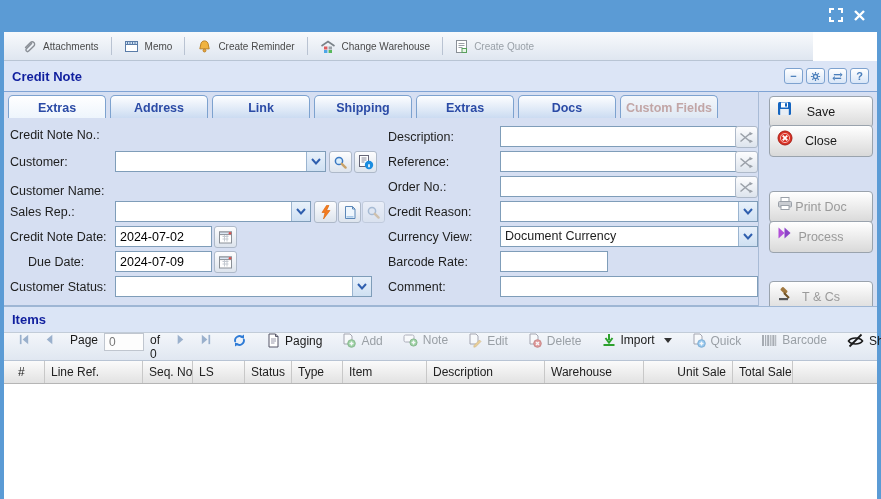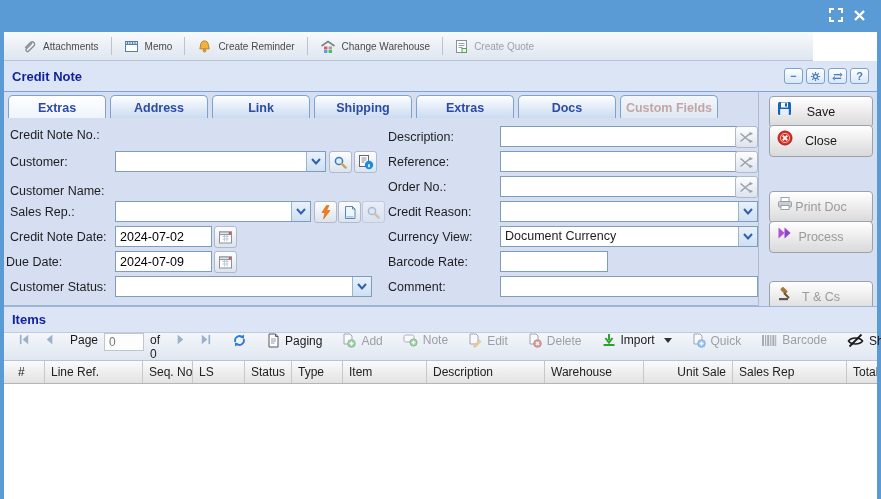--- a/index.html
+++ b/index.html
@@ -306,21 +306,21 @@
     <input class="inp" style="left: 111px; top: 108px; width: 97px;" value="2024-07-02">
     <div class="ibtn" style="left:210px; top:108px;">
       <svg width="15" height="14" viewBox="0 0 15 14">
         <rect x="1.5" y="2" width="12" height="11" fill="#fff" stroke="#8a9097"></rect>
         <rect x="1.5" y="2" width="12" height="2.6" fill="#dce6f2" stroke="#8a9097"></rect>
         <path d="M4.5 6.5 h6 M4.5 9 h6 M6.5 5 v6.5 M9 5 v6.5" stroke="#c3c9d0" stroke-width="1"></path>
         <circle cx="12" cy="3.2" r="1.3" fill="#d9534f"></circle>
       </svg>
     </div>
 
-    <span class="lbl" style="left:2px; top:137px;">Due Date:</span>
+    <span class="lbl" style="left:24px; top:137px;">Due Date:</span>
     <input class="inp" style="left: 111px; top: 133px; width: 97px;" value="2024-07-09">
     <div class="ibtn" style="left:210px; top:133px;">
       <svg width="15" height="14" viewBox="0 0 15 14">
         <rect x="1.5" y="2" width="12" height="11" fill="#fff" stroke="#8a9097"></rect>
         <rect x="1.5" y="2" width="12" height="2.6" fill="#dce6f2" stroke="#8a9097"></rect>
         <path d="M4.5 6.5 h6 M4.5 9 h6 M6.5 5 v6.5 M9 5 v6.5" stroke="#c3c9d0" stroke-width="1"></path>
         <circle cx="12" cy="3.2" r="1.3" fill="#d9534f"></circle>
       </svg>
     </div>
 
@@ -521,19 +521,18 @@
     <div class="gh-cell" style="width:41px; padding-left:14px;">#</div>
     <div class="gh-cell" style="width:98px;">Line Ref.</div>
     <div class="gh-cell r" style="width:50px;">Seq. No.</div>
     <div class="gh-cell" style="width:52px;">LS</div>
     <div class="gh-cell" style="width:47px;">Status</div>
     <div class="gh-cell" style="width:51px;">Type</div>
     <div class="gh-cell" style="width:84px;">Item</div>
     <div class="gh-cell" style="width:118px;">Description</div>
     <div class="gh-cell" style="width:99px;">Warehouse</div>
     <div class="gh-cell r" style="width:89px;">Unit Sale</div>
-    <div class="gh-cell" style="width:114px;">Sales Rep</div>
     <div class="gh-cell" style="width:60px;">Total Sale</div>
   </div>
 
   <div class="grid-body"></div>
 
 </div>
 
 </body></html>

